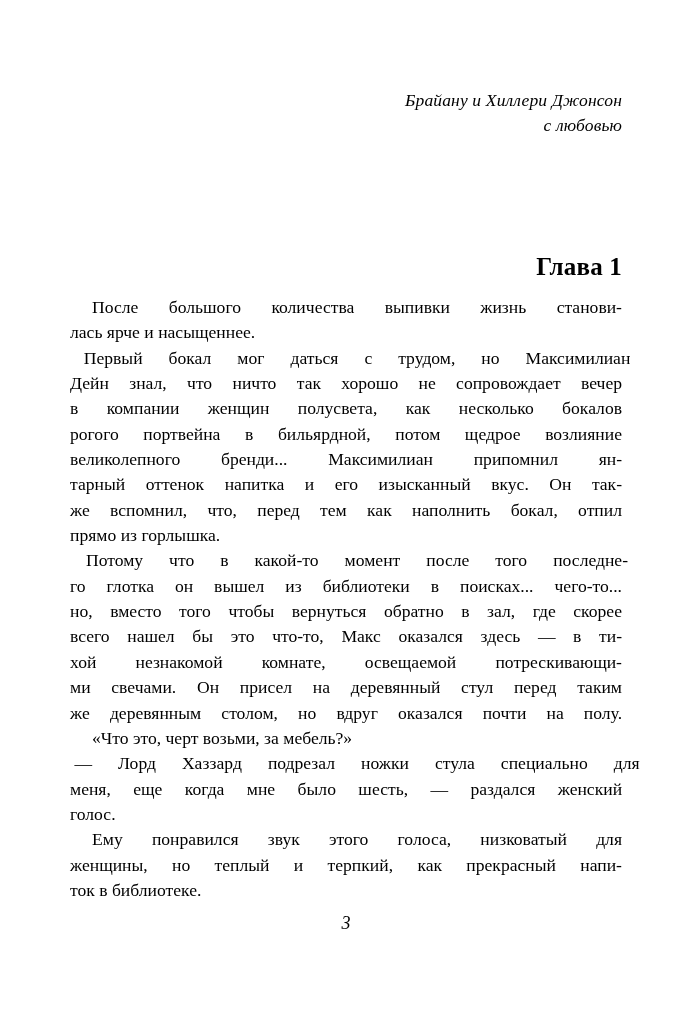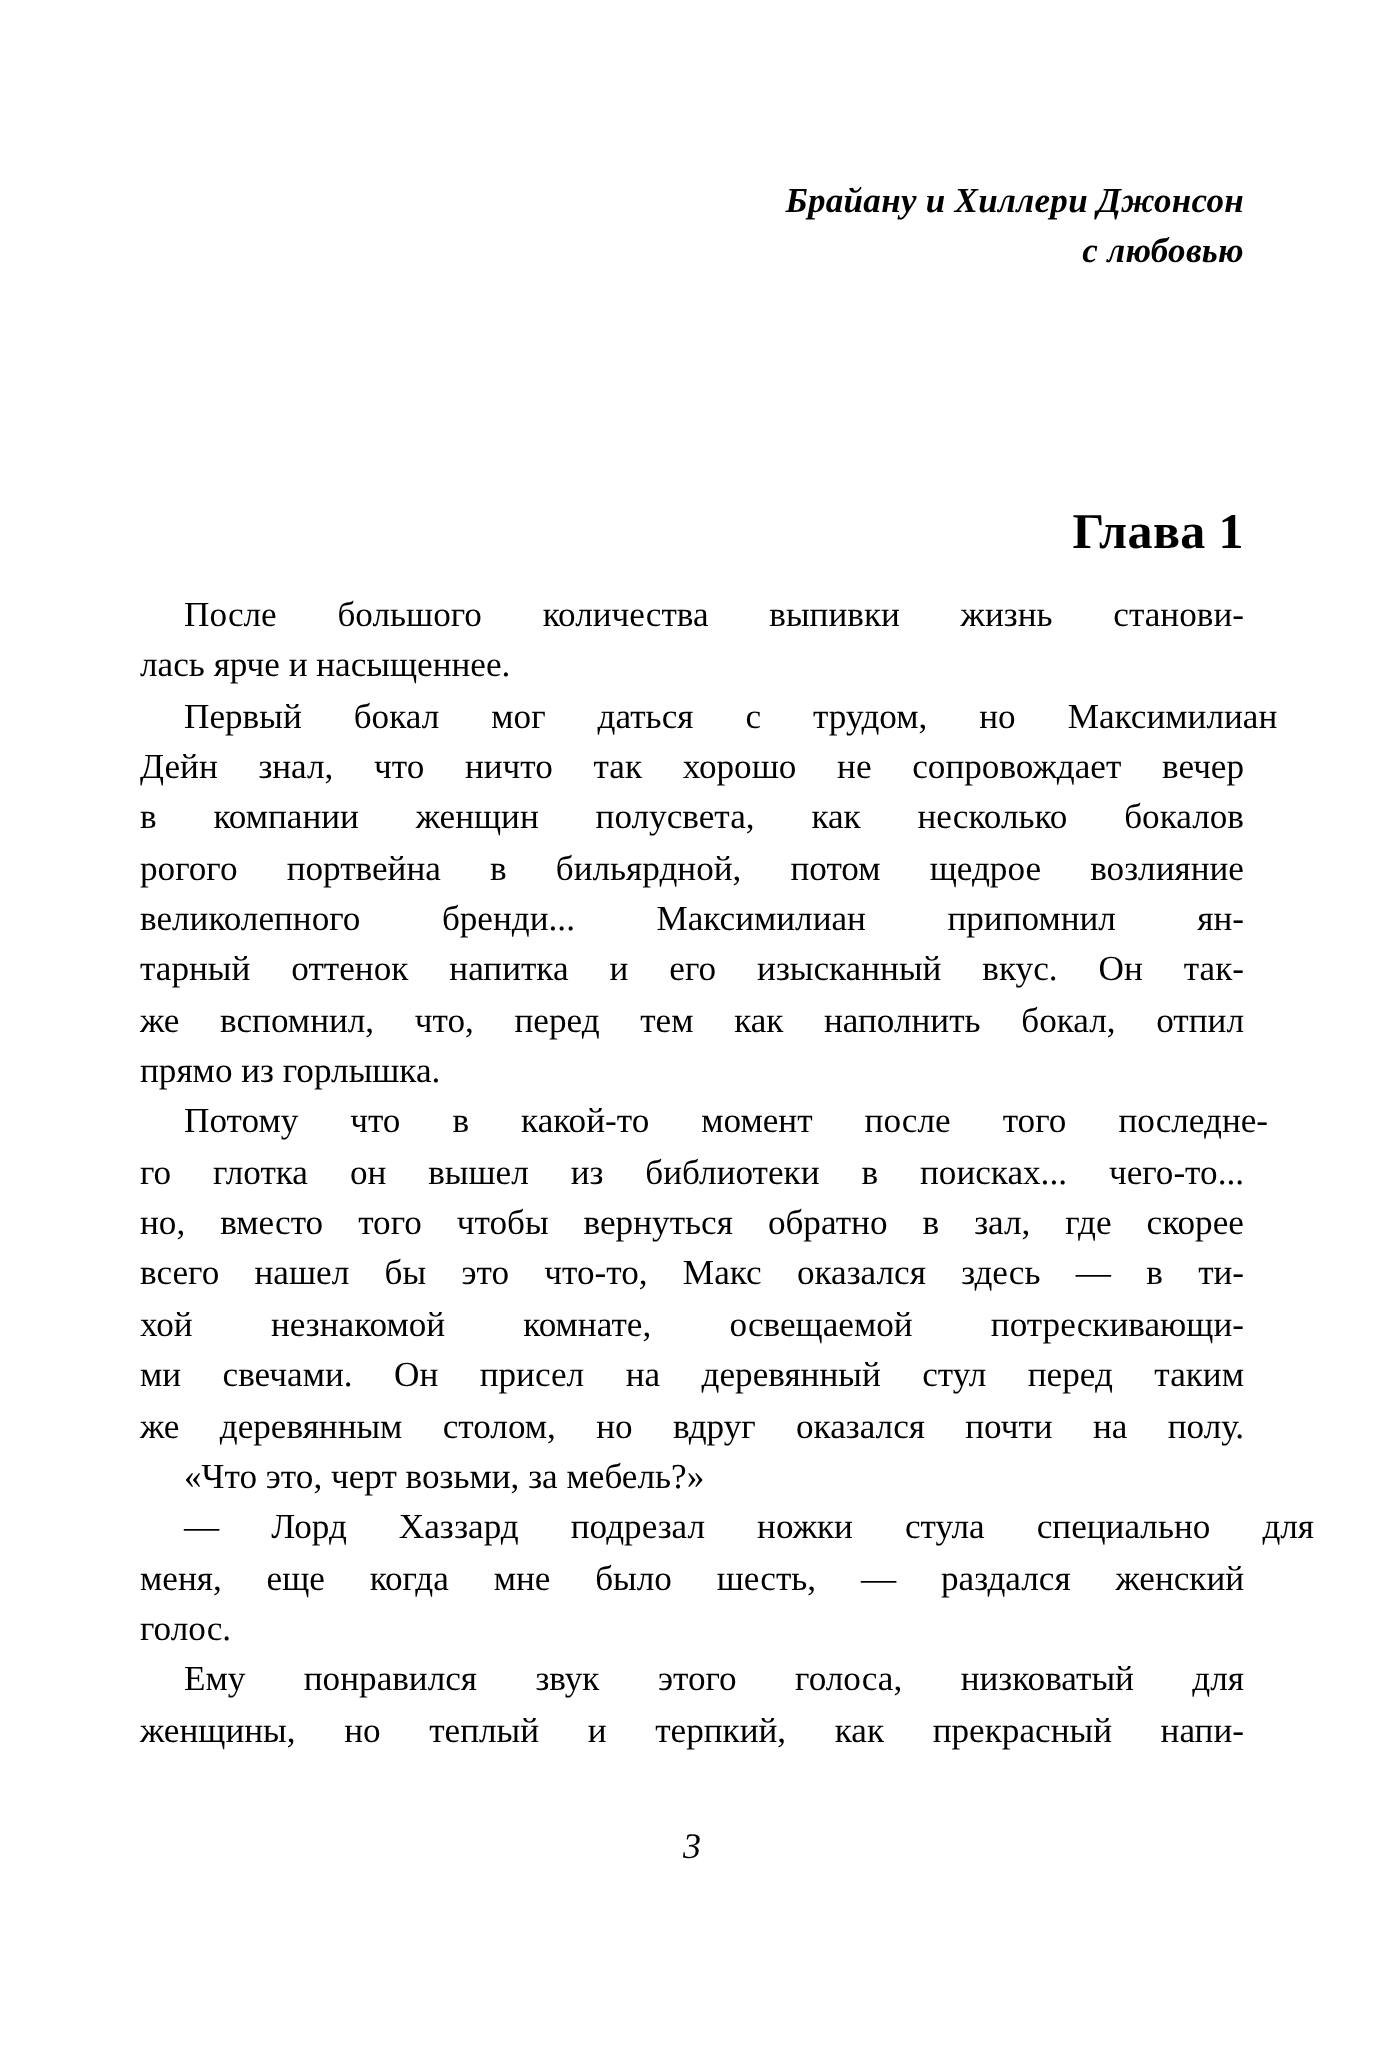--- a/index.html
+++ b/index.html
@@ -31,21 +31,20 @@
   .dedication {
     position: absolute;
     left: 70px;
     top: 88px;
     width: 552px;
     text-align: right;
     font-style: italic;
     font-size: 17.5px;
     line-height: 25px;
     letter-spacing: 0.15px;
-    font-weight: bold;
   }
   .dedication .ded-line {
     display: block;
     white-space: pre;
   }
 
   
   .chapter-heading {
     position: absolute;
     left: 70px;
@@ -81,20 +80,21 @@
   }
   .tline.just > .w {
     white-space: pre;
   }
   .tline.just > .gap {
     flex: 1 1 auto;
     min-width: 4px;
   }
   .tline.indent {
     text-indent: 22px;
+    justify-content: center;
   }
 
   
   .folio {
     position: absolute;
     left: 70px;
     top: 912px;
     width: 552px;
     text-align: center;
     font-size: 18px;
@@ -438,17 +438,18 @@
         <span class="w">и</span>
         <span class="gap"></span>
         <span class="w">терпкий,</span>
         <span class="gap"></span>
         <span class="w">как</span>
         <span class="gap"></span>
         <span class="w">прекрасный</span>
         <span class="gap"></span>
         <span class="w">напи-</span>
       </span>
+    <span class="tline">ток в библиотеке.</span>
   </div>
 
   <div class="folio">3</div>
 
 </div>
 
 </body></html>

